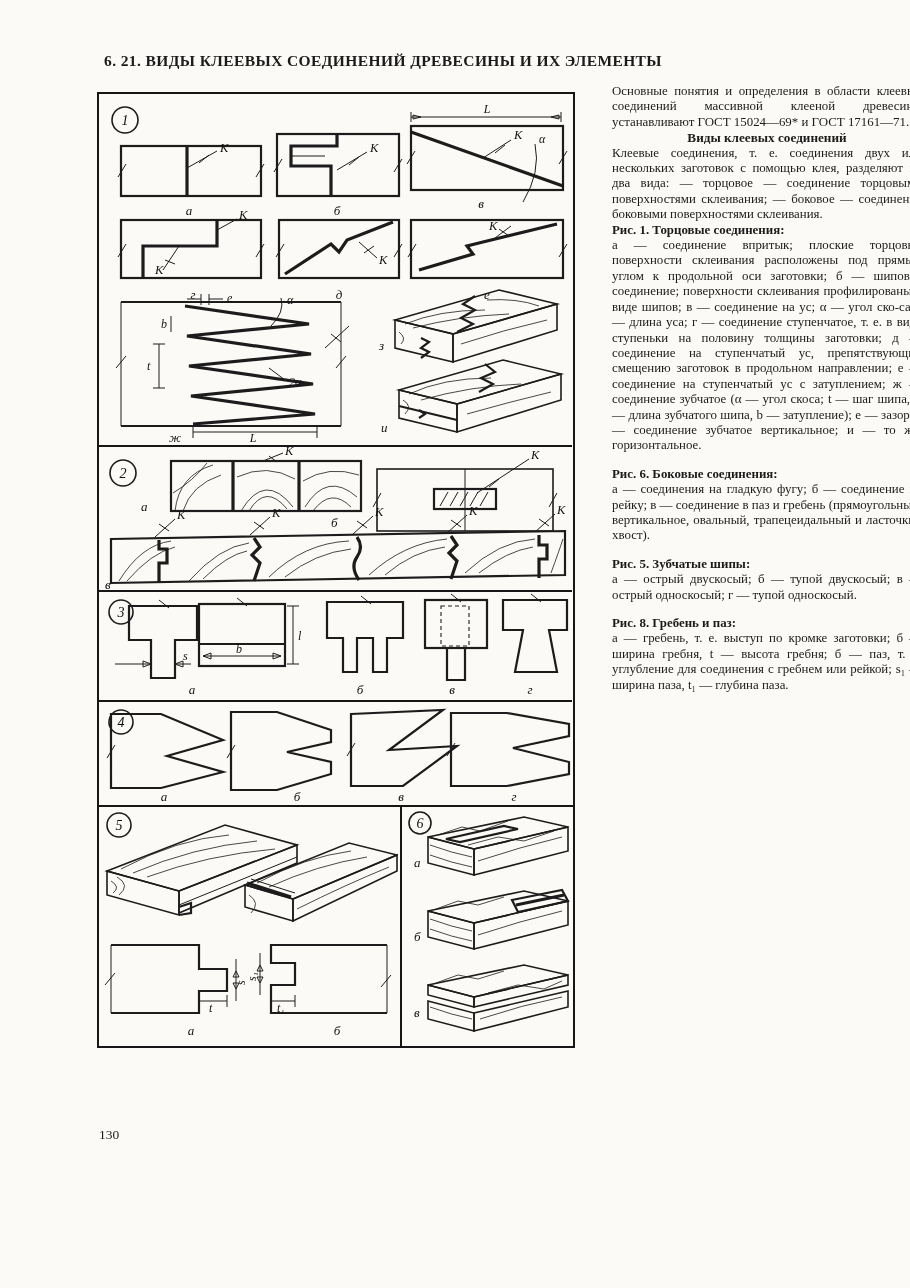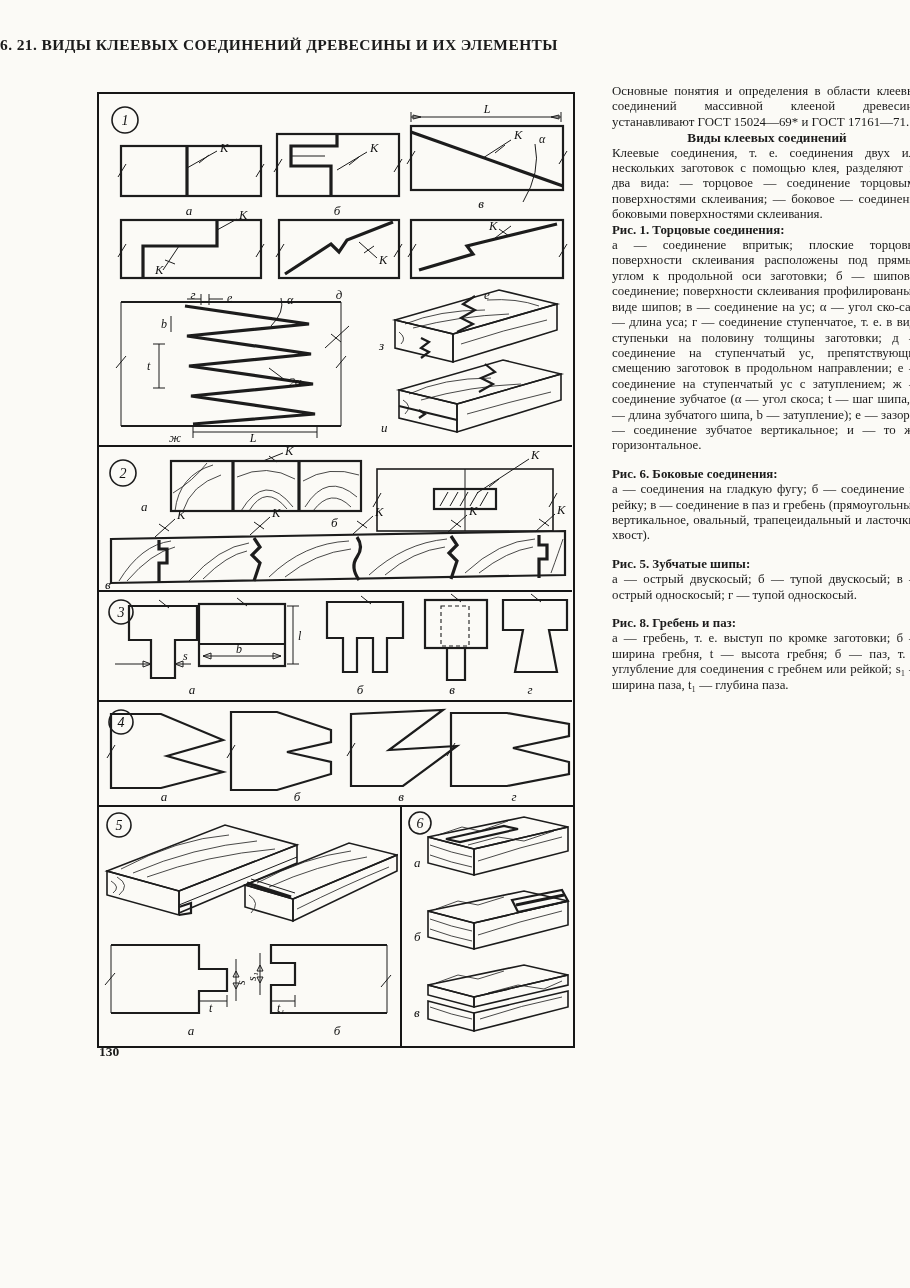--- a/index.html
+++ b/index.html
@@ -3,22 +3,22 @@
 <meta charset="utf-8">
 <style>
   html,body{margin:0;padding:0;}
   body{
     width:910px;height:1288px;position:relative;
     background:#fbfaf6;color:#1b1b1b;
     font-family:"Liberation Serif",serif;
     overflow:hidden;
   }
   .page-title{
-    position:absolute;left:0;top:36px;width:766px;
-    text-align:left;font-weight:bold;font-size:15.5px;
+    position:absolute;left:0;top:52px;width:766px;
+    text-align:center;font-weight:bold;font-size:15.5px;
     letter-spacing:.4px;font-family:"Liberation Serif",serif;
   }
   .figure-box{
     position:absolute;left:97px;top:92px;width:478px;height:956px;
     border:2.5px solid #161616;box-sizing:border-box;background:#fbfaf6;
   }
   .panel{position:absolute;left:0;width:473px;}
   .p1{top:0;height:351px;}
   .p2{top:351px;height:145px;border-top:2px solid #161616;}
   .p3{top:496px;height:110px;border-top:2px solid #161616;}
@@ -50,21 +50,21 @@
   }
   .text-col p{margin:0;}
   .intro{margin-bottom:15px;}
   .sec-head{
     text-align:center;font-weight:bold;margin:0 0 6px 0;font-size:13.2px;
   }
   .types{margin-bottom:14px;}
   .cap{margin-bottom:13px;}
   .cap .cap-title{display:block;font-weight:bold;}
   .pageno{
-    position:absolute;left:99px;top:1044px;font-size:13.5px;font-weight:bold;
+    position:absolute;left:99px;top:1127px;font-size:13.5px;font-weight:normal;
   }
 </style>
 </head>
 <body>
 
 <div class="page-title">6. 21. ВИДЫ КЛЕЕВЫХ СОЕДИНЕНИЙ ДРЕВЕСИНЫ И ИХ ЭЛЕМЕНТЫ</div>
 
 <div class="figure-box">
 
   <div class="panel p1">

